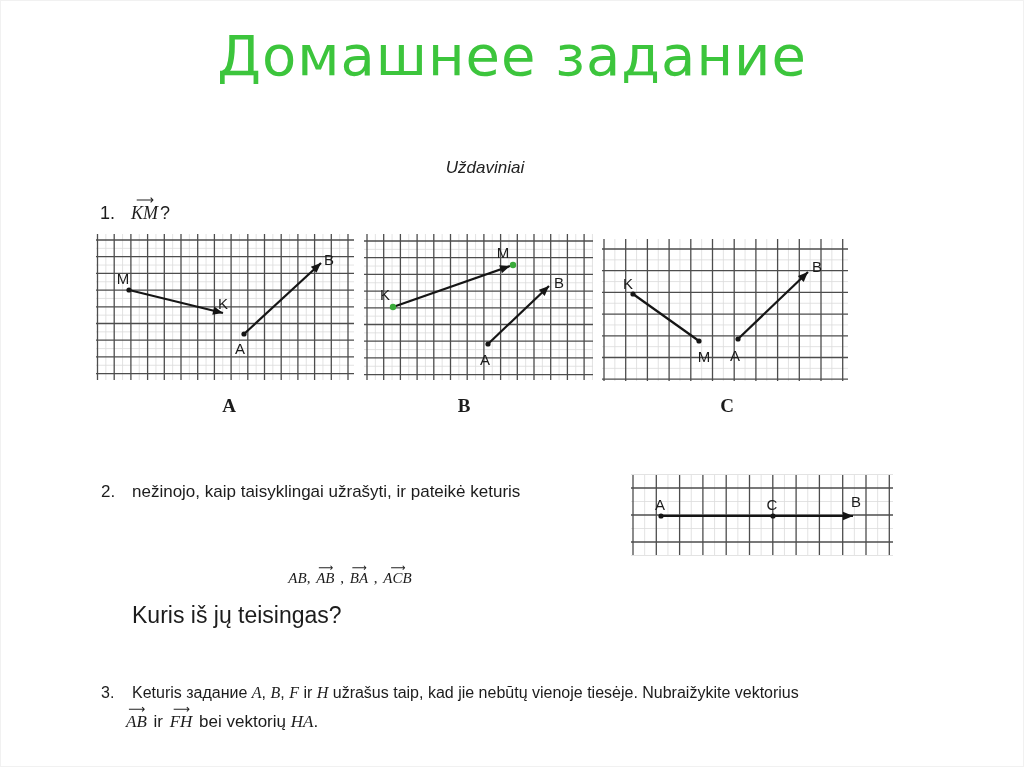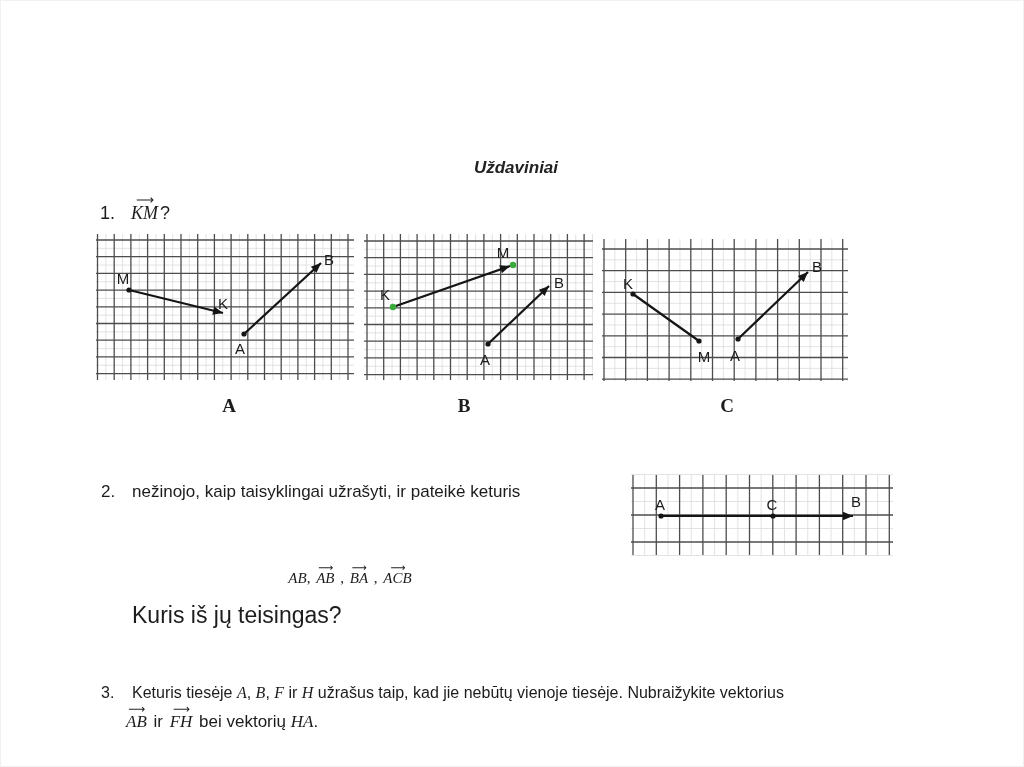--- a/index.html
+++ b/index.html
@@ -1,22 +1,22 @@
 <!DOCTYPE html>
 <html><head>
 <meta charset="utf-8">
 <style>
   html,body{margin:0;padding:0;background:#fff;}
   .slide{position:relative;width:1024px;height:767px;background:#ffffff;overflow:hidden;
          font-family:"Liberation Sans",sans-serif;color:#1c1c1c;border:1px solid #f1f1f1;box-sizing:border-box;}
   .abs{position:absolute;}
   .title{left:0;right:0;top:24px;text-align:center;font-size:56px;line-height:1.1;
          font-family:"DejaVu Sans",sans-serif;letter-spacing:1px;}
-  .heading{left:0;width:968px;top:157px;text-align:center;font-size:17px;font-weight:bold;
-           font-style:italic;color:#222;padding-left:31px;}
+  .heading{left:0;width:968px;top:157px;text-align:center;font-size:17px;font-weight:normal;
+           font-style:italic;color:#222;}
   .p1{font-size:18px;}
   .p2txt{font-size:17px;line-height:33px;}
   .p2q{font-size:23px;}
   .p3a{font-size:16px;white-space:nowrap;}
   .p3b{font-size:17px;}
   .mathline{font-family:"Liberation Serif",serif;font-size:15px;text-align:center;}
   .mathline .plain{font-style:normal;}
   .math{font-family:"Liberation Serif",serif;font-style:italic;}
   .vec{position:relative;display:inline-block;font-family:"Liberation Serif",serif;
        font-style:italic;margin:0 2px;}
@@ -25,20 +25,21 @@
   .figlabel{top:394px;font-family:"Liberation Serif",serif;font-weight:bold;font-size:19px;
        transform:translateX(-50%);}
   .diagram{position:absolute;}
   .diagram svg{display:block;}
 </style>
 </head>
 <body>
 
 <div class="slide">
 
+  <div class="abs title" style="color: rgb(60, 197, 60);">Домашнее задание</div>
 
   <div class="abs heading">Uždaviniai</div>
 
   <span class="abs p1" style="left:99px;top:202px">1.</span>
   <span class="abs p1" style="left:128px;top:202px"><span class="vec"><span class="vec-arrow">⟶</span><span>KM</span></span><span class="plain">?</span></span>
 
   <div class="diagram" style="left:95px;top:233px">
       <svg width="258" height="146">
         <line x1="9.85" y1="0" x2="9.85" y2="146" stroke="#dcdcdc" stroke-width="0.8"></line>
         <line x1="26.549999999999997" y1="0" x2="26.549999999999997" y2="146" stroke="#dcdcdc" stroke-width="0.8"></line>
@@ -258,16 +259,16 @@
         <polygon points="222,50 212,45.8 212,54.2" fill="#151515"></polygon>
         <circle cx="30" cy="50" r="2.6" fill="#151515"></circle>
         <circle cx="142" cy="50" r="2.6" fill="#151515"></circle>
         <text x="29" y="44" text-anchor="middle" style="font-family:&quot;Liberation Sans&quot;,sans-serif;font-size:15px;fill:#1b1b1b;">A</text>
         <text x="141" y="44" text-anchor="middle" style="font-family:&quot;Liberation Sans&quot;,sans-serif;font-size:15px;fill:#1b1b1b;">C</text>
         <text x="225" y="41" text-anchor="middle" style="font-family:&quot;Liberation Sans&quot;,sans-serif;font-size:15px;fill:#1b1b1b;">B</text>
       </svg>
     </div>
 
   <span class="abs p3a" style="left:100px;top:683px">3.</span>
-  <div class="abs p3a" style="left:131px;top:683px"><span class="plain">Keturis tiesėje </span><span class="math">A</span><span class="plain">, </span><span class="math">B</span><span class="plain">, </span><span class="math">F</span><span class="plain"> ir </span><span class="math">H</span><span class="plain"> užrašus taip, kad jie nebūtų vienoje tiesėje. Nubraižykite vektorius</span></div>
+  <div class="abs p3a" style="left:131px;top:683px"><span class="plain">Keturis задание </span><span class="math">A</span><span class="plain">, </span><span class="math">B</span><span class="plain">, </span><span class="math">F</span><span class="plain"> ir </span><span class="math">H</span><span class="plain"> užrašus taip, kad jie nebūtų vienoje tiesėje. Nubraižykite vektorius</span></div>
   <div class="abs p3b" style="left:123px;top:711px"><span class="vec"><span class="vec-arrow">⟶</span><span>AB</span></span><span class="plain"> ir </span><span class="vec"><span class="vec-arrow">⟶</span><span>FH</span></span><span class="plain"> bei vektorių </span><span class="math">HA</span><span class="plain">.</span></div>
 
 </div>
 
 </body></html>

